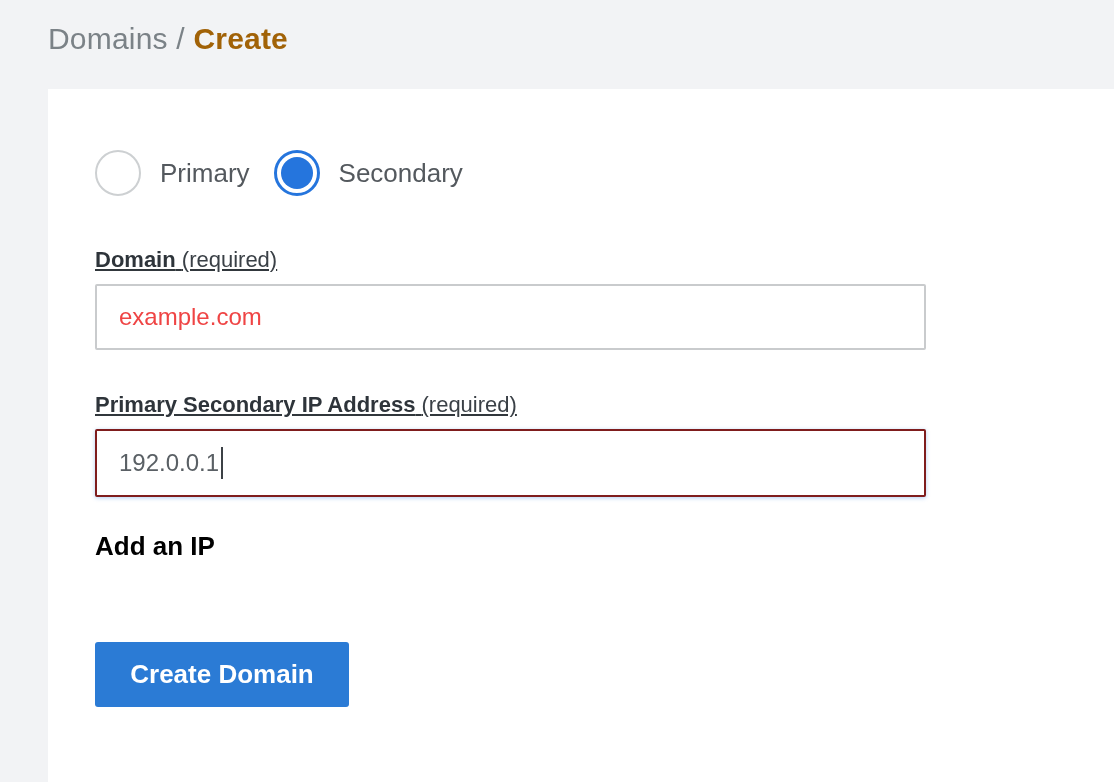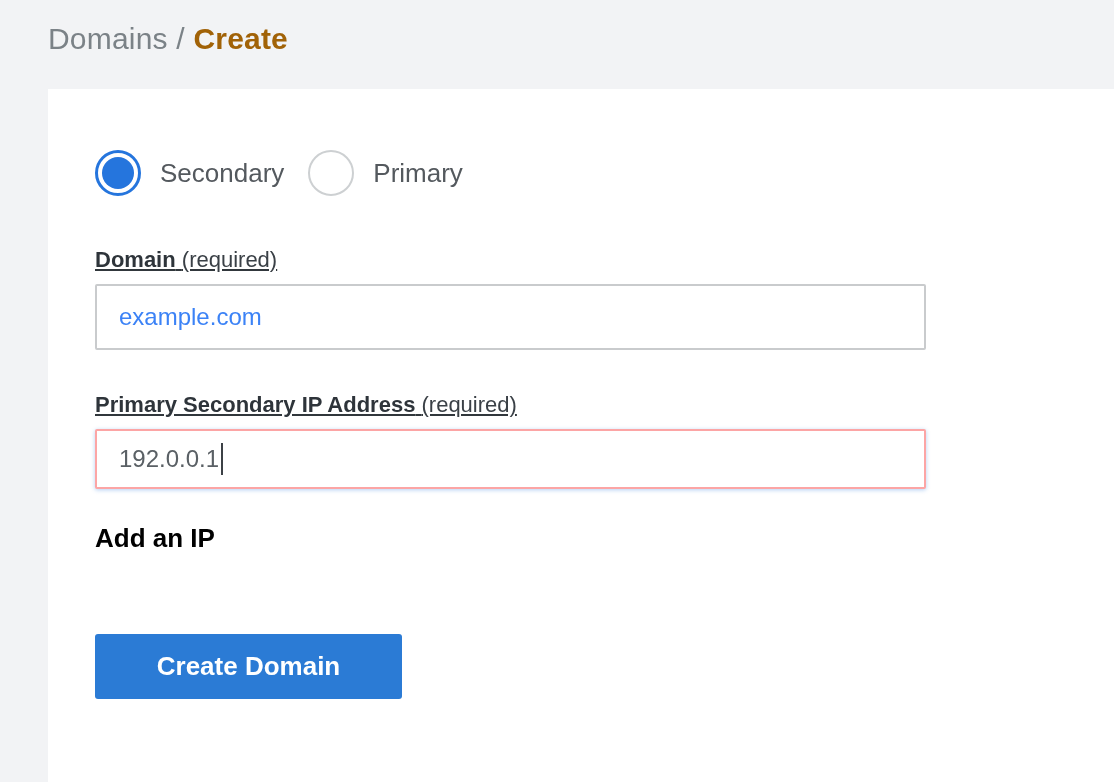--- a/index.html
+++ b/index.html
@@ -96,31 +96,31 @@
 
   .text-input {
     width: 831px;
     height: 66px;
     box-sizing: border-box;
     border: 2px solid #c9cbcd;
     border-radius: 2px;
     background: #ffffff;
     font-family: "Liberation Sans", "DejaVu Sans", sans-serif;
     font-size: 24px;
-    color: #3b82f6;
+    color: #ef4444;
     padding: 0 20px 0 22px;
     outline: none;
     display: block;
   }
   .field { margin-bottom: 44px; }
   .field.first { margin-bottom: 42px; }
 
   .text-input.focused {
-    height: 60px;
-    border: 2px solid #fca5a5;
+    height: 68px;
+    border: 2px solid #7f1d1d;
     box-shadow: 0 1px 4px rgba(37, 117, 221, 0.35);
     display: flex;
     align-items: center;
     color: #5a6065;
   }
   .caret {
     display: inline-block;
     width: 2px;
     height: 32px;
     background: #3c4146;
@@ -135,21 +135,21 @@
     font-weight: 700;
     color: #000000;
     text-decoration: none;
     cursor: pointer;
   }
 
   
   .create-btn {
     display: block;
     margin-top: 80px;
-    width: 307px;
+    width: 254px;
     height: 65px;
     background: #2b7bd5;
     color: #ffffff;
     font-family: "Liberation Sans", "DejaVu Sans", sans-serif;
     font-size: 26px;
     font-weight: 700;
     border: none;
     border-radius: 3px;
     cursor: pointer;
   }
@@ -158,26 +158,26 @@
 <body>
 
 <div class="breadcrumb">
   <span class="section">Domains / </span><span class="current">Create</span>
 </div>
 
 <div class="panel">
 
   <div class="radio-row">
     <div class="radio-option">
+      <span class="radio-circle"></span>
+      <span class="radio-label">Primary</span>
+    </div>
+    <div class="radio-option">
       <span class="radio-circle selected"></span>
       <span class="radio-label">Secondary</span>
-    </div>
-    <div class="radio-option">
-      <span class="radio-circle"></span>
-      <span class="radio-label">Primary</span>
     </div>
   </div>
 
   <div class="field first">
     <div class="field-label">
       <span class="bold">Domain</span>
       <span class="hint">(required)</span>
     </div>
     <input class="text-input" type="text" value="example.com" style="">
   </div>

